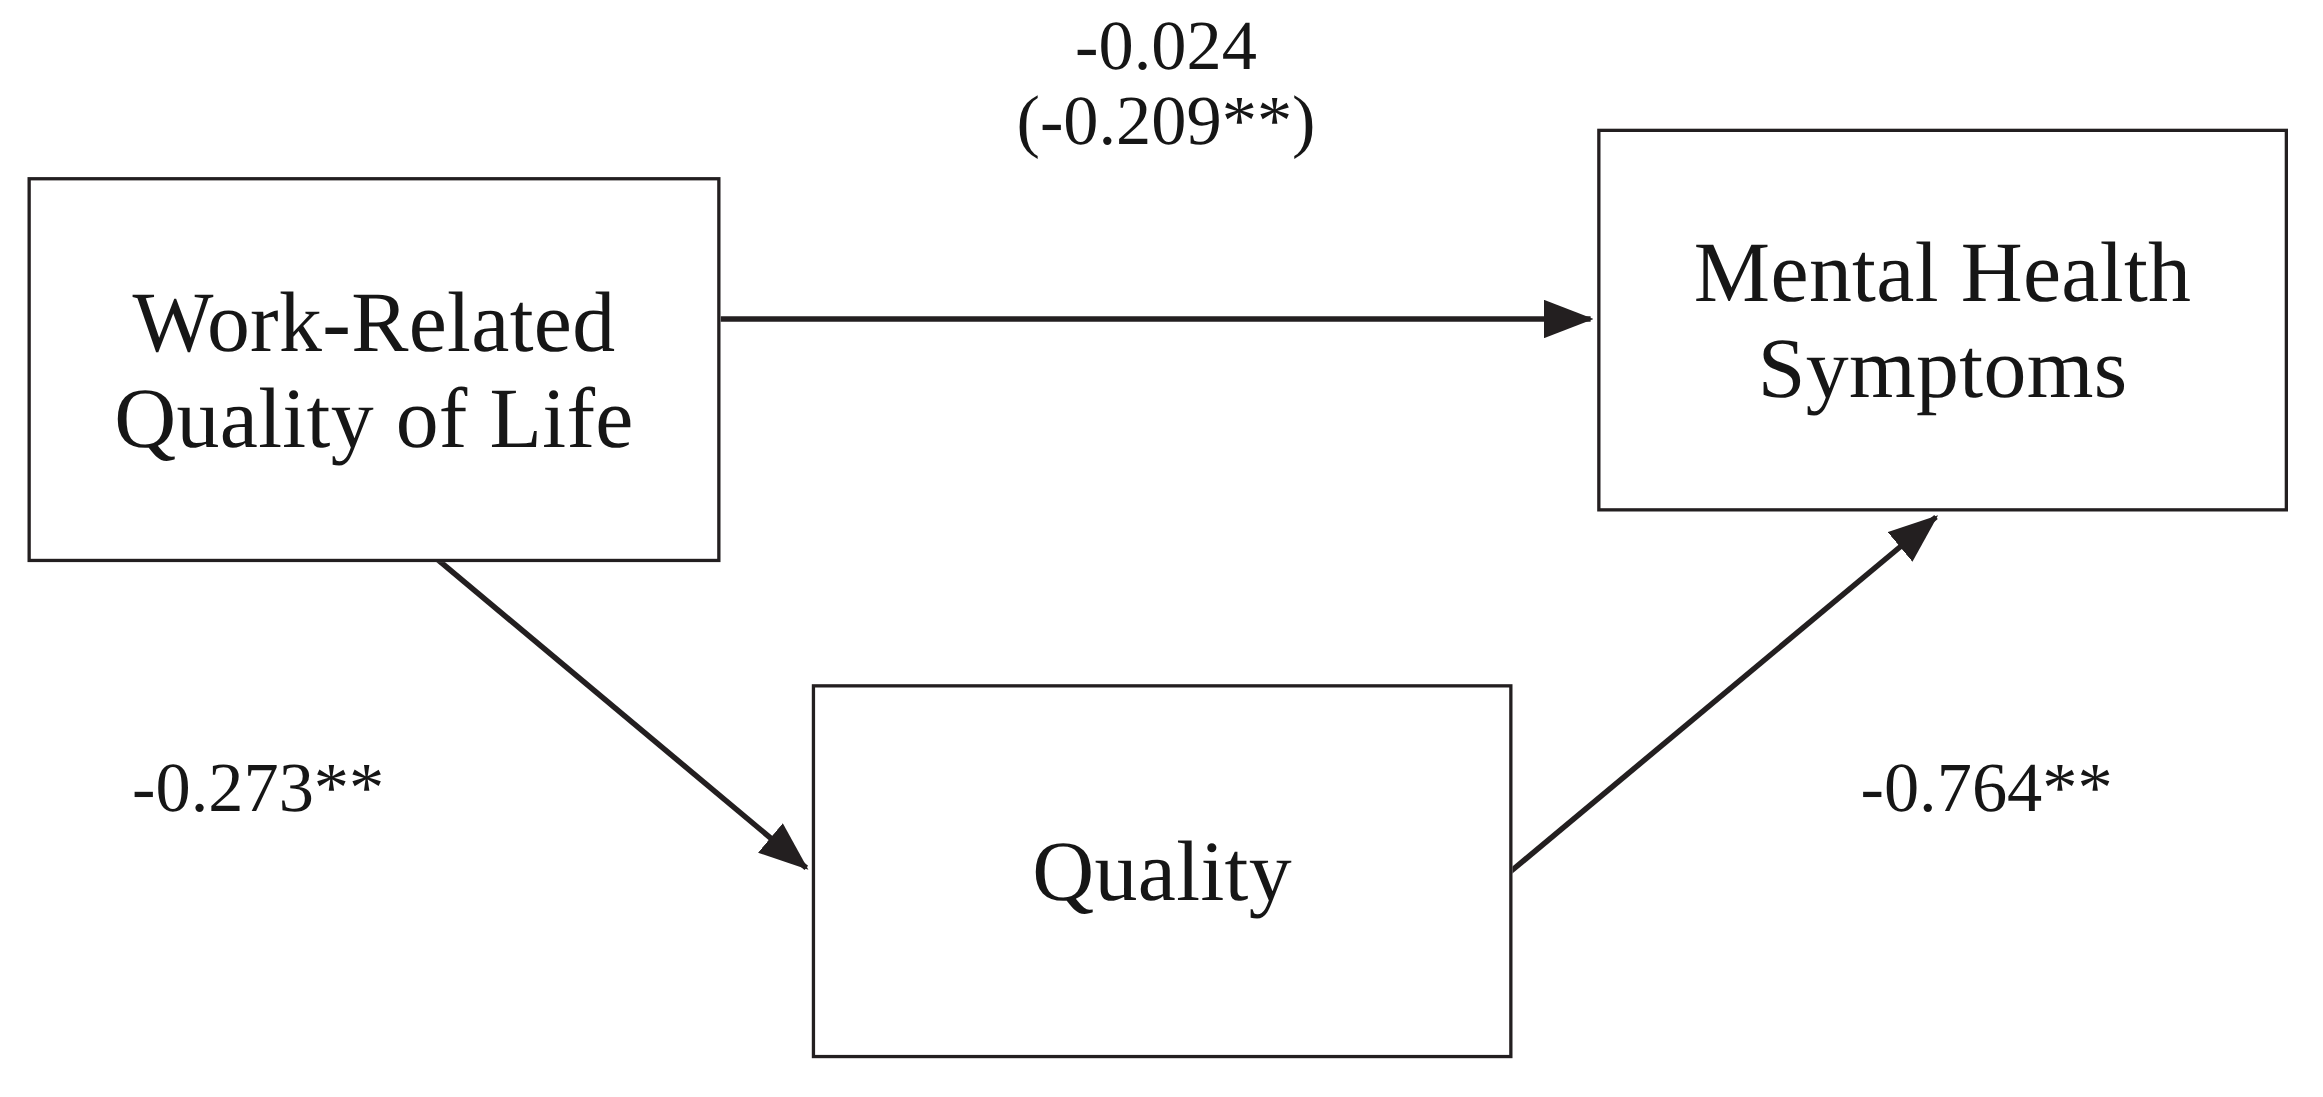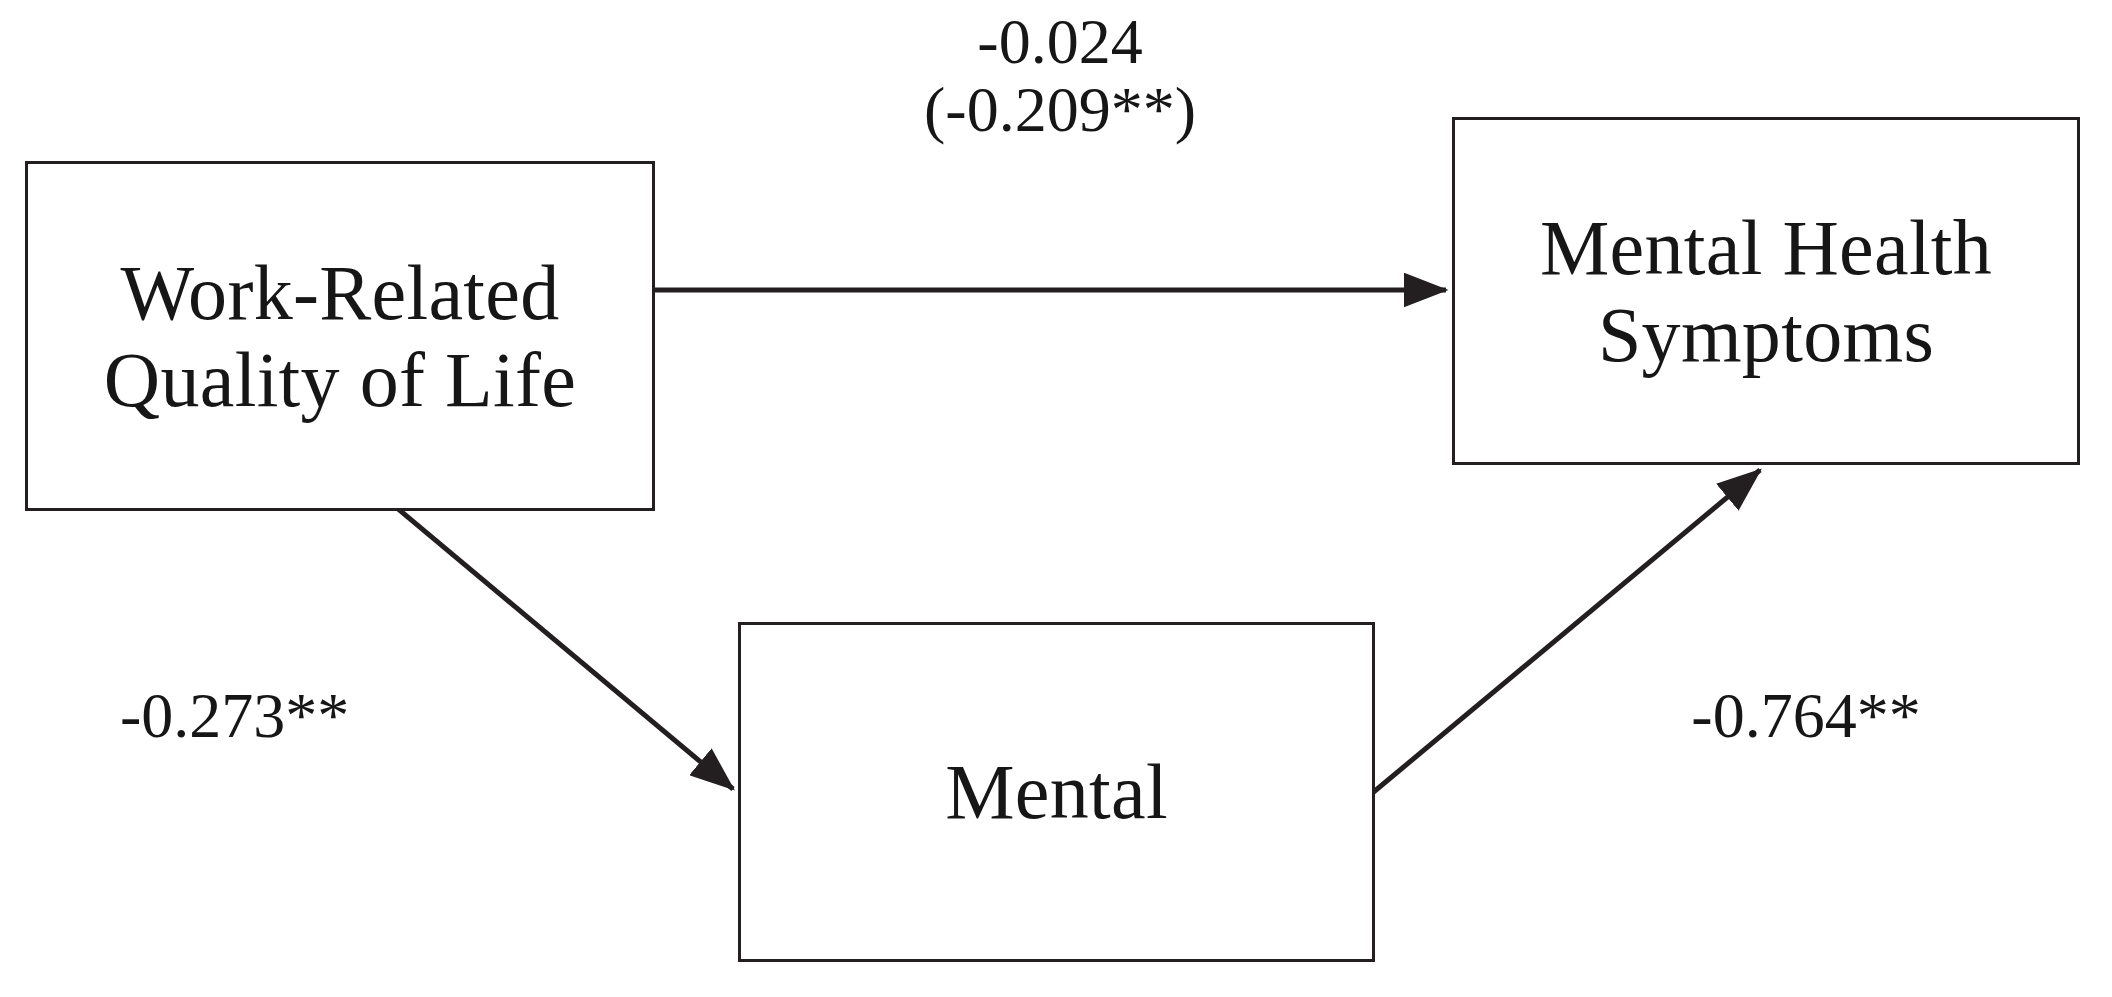--- a/index.html
+++ b/index.html
@@ -104,21 +104,21 @@
     <span class="node-label">Work-Related
 Quality of Life</span>
   </div>
 
   <div class="node-box" id="node-mhs">
     <span class="node-label">Mental Health
 Symptoms</span>
   </div>
 
   <div class="node-box" id="node-burnout">
-    <span class="node-label">Mental</span>
+    <span class="node-label">Quality</span>
   </div>
 
   <div class="path-label" id="label-direct">-0.024
 (-0.209**)</div>
 
   <div class="path-label" id="label-a">-0.273**</div>
 
   <div class="path-label" id="label-b">-0.764**</div>
 
 </div>

